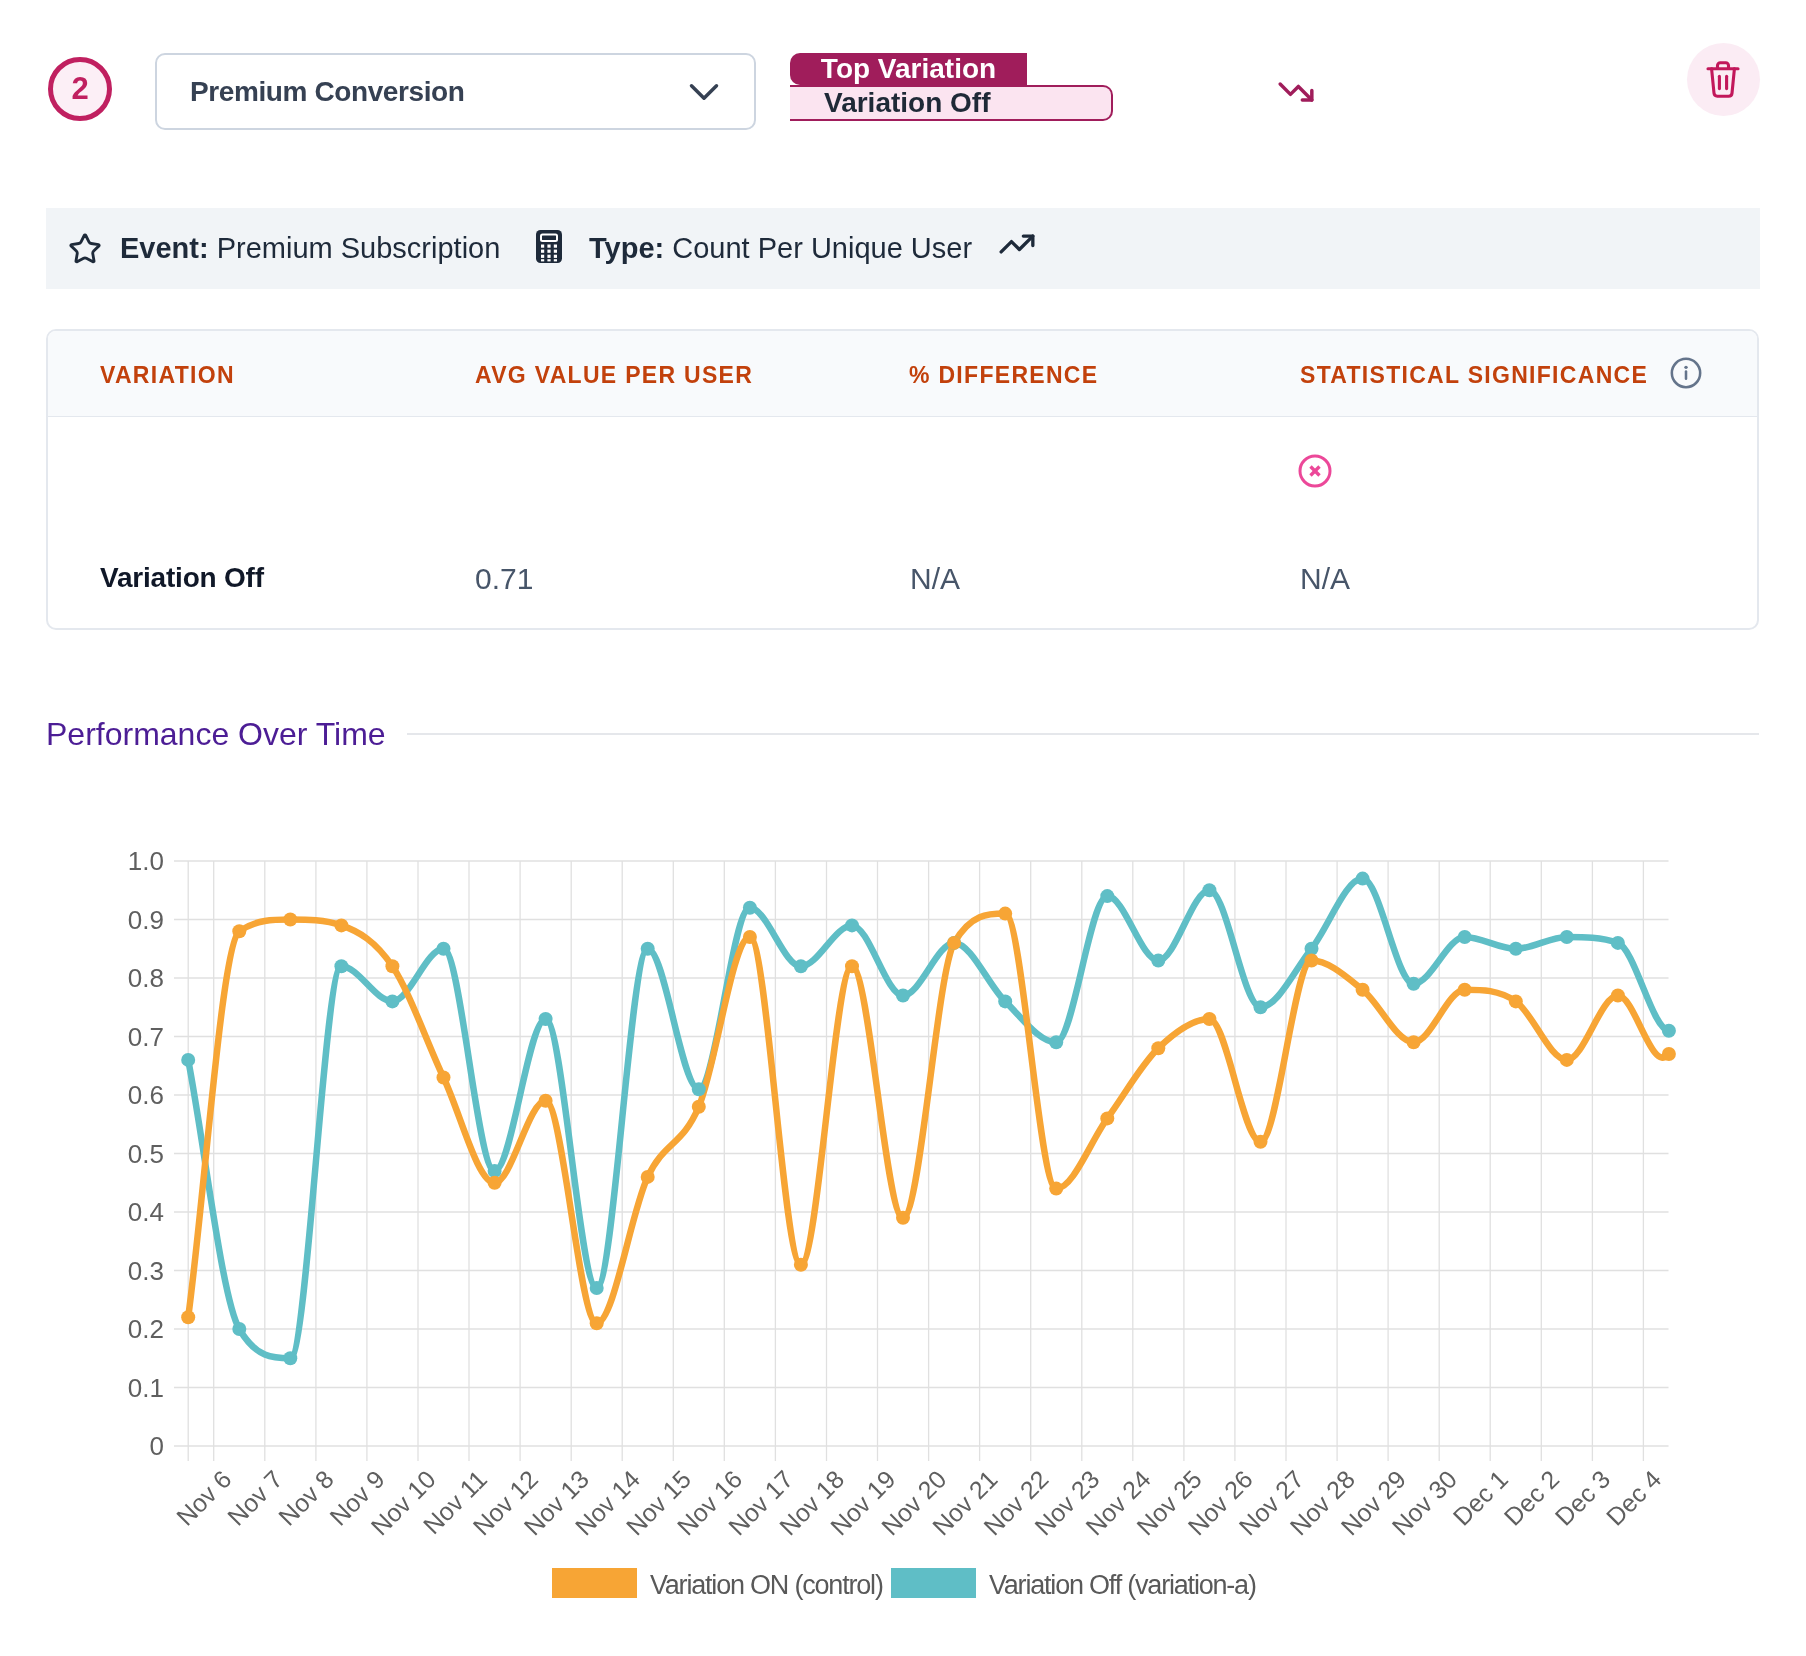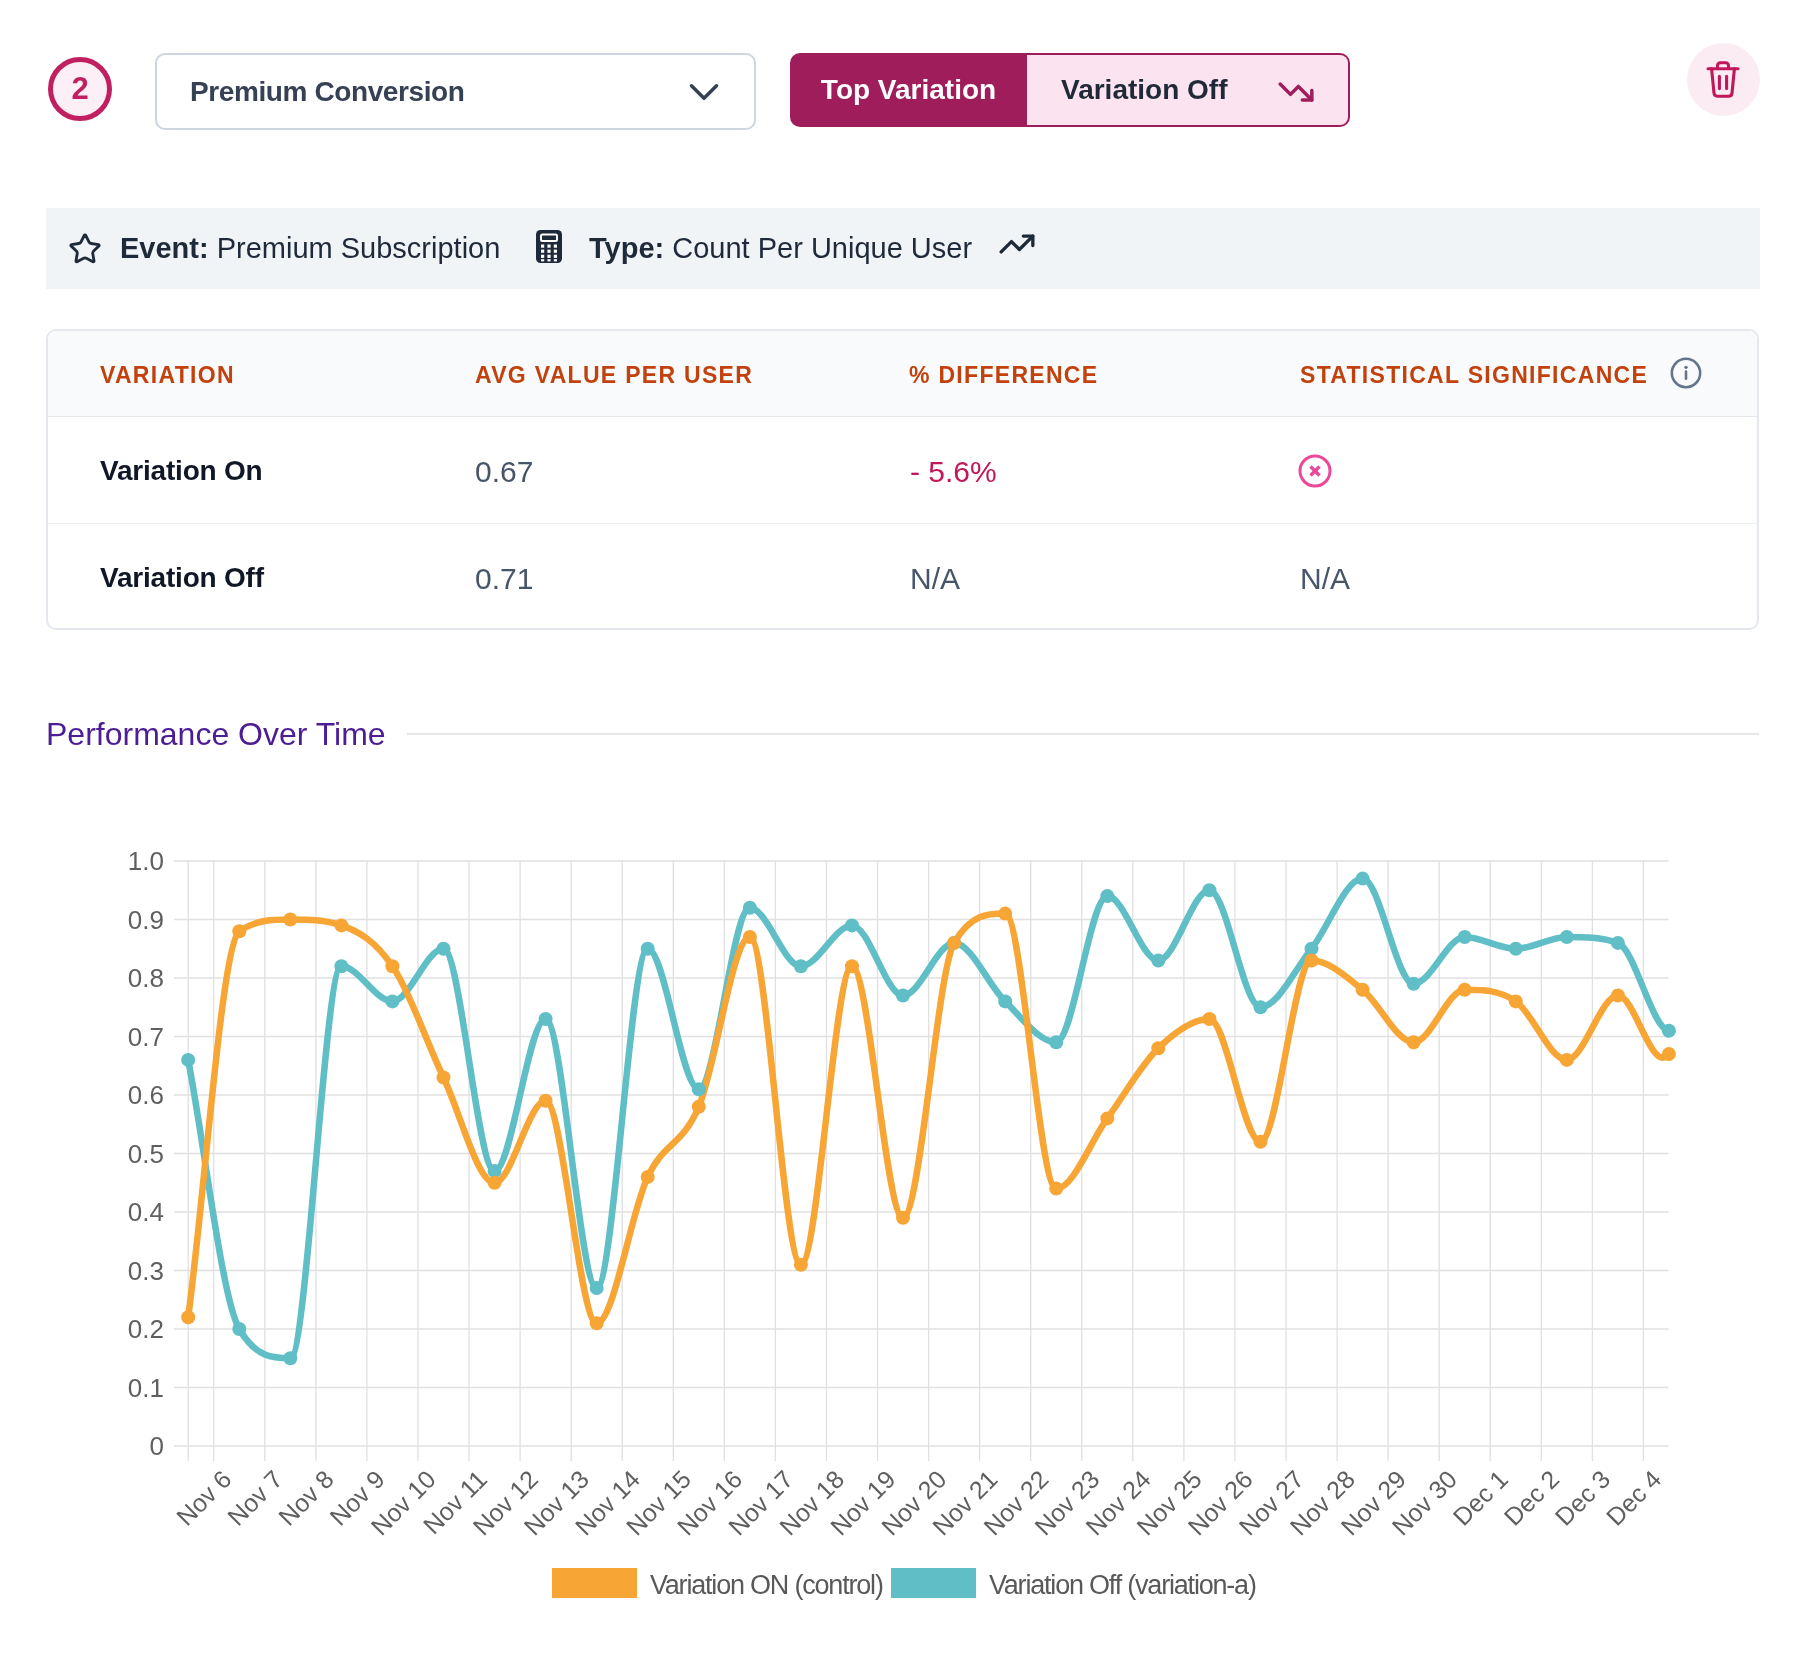--- a/index.html
+++ b/index.html
@@ -2,21 +2,21 @@
 <html><head><meta charset="utf-8">
 <style>
 * { margin:0; padding:0; box-sizing:border-box; }
 body { width:1806px; height:1656px; background:#fff; font-family:"Liberation Sans", sans-serif; position:relative; overflow:hidden; }
 .abs { position:absolute; }
 .badge { left:48px; top:57px; width:64px; height:64px; border-radius:50%; border:5px solid #C02060;
   background:#FCEFF6; color:#C02060; font-size:31px; font-weight:700; display:flex; align-items:center; justify-content:center; }
 .select { left:155px; top:53px; width:601px; height:77px; border:2px solid #CDD5E0; border-radius:10px; background:#fff;
   display:flex; align-items:center; }
 .select span { margin-left:33px; font-size:28px; font-weight:600; letter-spacing:-0.4px; color:#364153; }
-.seg { left:790px; top:53px; height:74px; display:flex; border-radius:10px; }
+.seg { left:790px; top:53px; height:74px; display:flex; border-radius:10px;flex-direction:column; }
 .segl { width:237px; background:#A01D5B; color:#fff; font-size:28px; font-weight:600; display:flex; align-items:center; justify-content:center;
   border-radius:10px 0 0 10px; }
 .segr { width:323px; background:#FBE4F0; border:2px solid #A01D5B; border-left:none; color:#1F2937; font-size:28px; font-weight:600;
   display:flex; align-items:center; border-radius:0 10px 10px 0; position:relative; }
 .segr span { margin-left:34px; }
 .trashbtn { left:1687px; top:43px; width:73px; height:73px; border-radius:50%; background:#FBECF4; }
 .infobar { left:46px; top:208px; width:1714px; height:81px; background:#F1F4F7; }
 .ib { position:absolute; top:0; height:81px; display:flex; align-items:center; font-size:29px; color:#1E2A3A; }
 .ib b { font-weight:700; }
 .tablebox { left:46px; top:329px; width:1713px; height:301px; border:2px solid #E4E8EE; border-radius:10px; background:#fff; }
@@ -83,25 +83,20 @@
 <svg style="position:absolute;left:998px;top:225px" width="38" height="38" viewBox="0 0 24 24" fill="none" stroke="#1E2A3A" stroke-width="2.1" stroke-linecap="round" stroke-linejoin="round">
     <path d="M16 7h6v6"></path>
     <path d="m22 7-8.5 8.5-5-5L2 17"></path>
   </svg>
 <div class="abs tablebox">
   <div class="thead">
     <div class="th" style="left:52px">VARIATION</div>
     <div class="th" style="left:427px">AVG VALUE PER USER</div>
     <div class="th" style="left:861px">% DIFFERENCE</div>
     <div class="th" style="left:1252px">STATISTICAL SIGNIFICANCE</div>
-  </div>
-  <div class="row1">
-    <div class="td tdb" style="left:52px">Variation On</div>
-    <div class="td" style="left:427px">0.67</div>
-    <div class="td" style="left:862px;color:#C2185B">- 5.6%</div>
   </div>
   <div class="row2">
     <div class="td tdb" style="left:52px">Variation Off</div>
     <div class="td" style="left:427px">0.71</div>
     <div class="td" style="left:862px">N/A</div>
     <div class="td" style="left:1252px">N/A</div>
   </div>
 </div>
 <svg style="position:absolute;left:1669px;top:356px" width="34" height="34" viewBox="0 0 24 24" fill="none" stroke="#64748B" stroke-width="1.8">
 <circle cx="12" cy="12" r="10"></circle>

